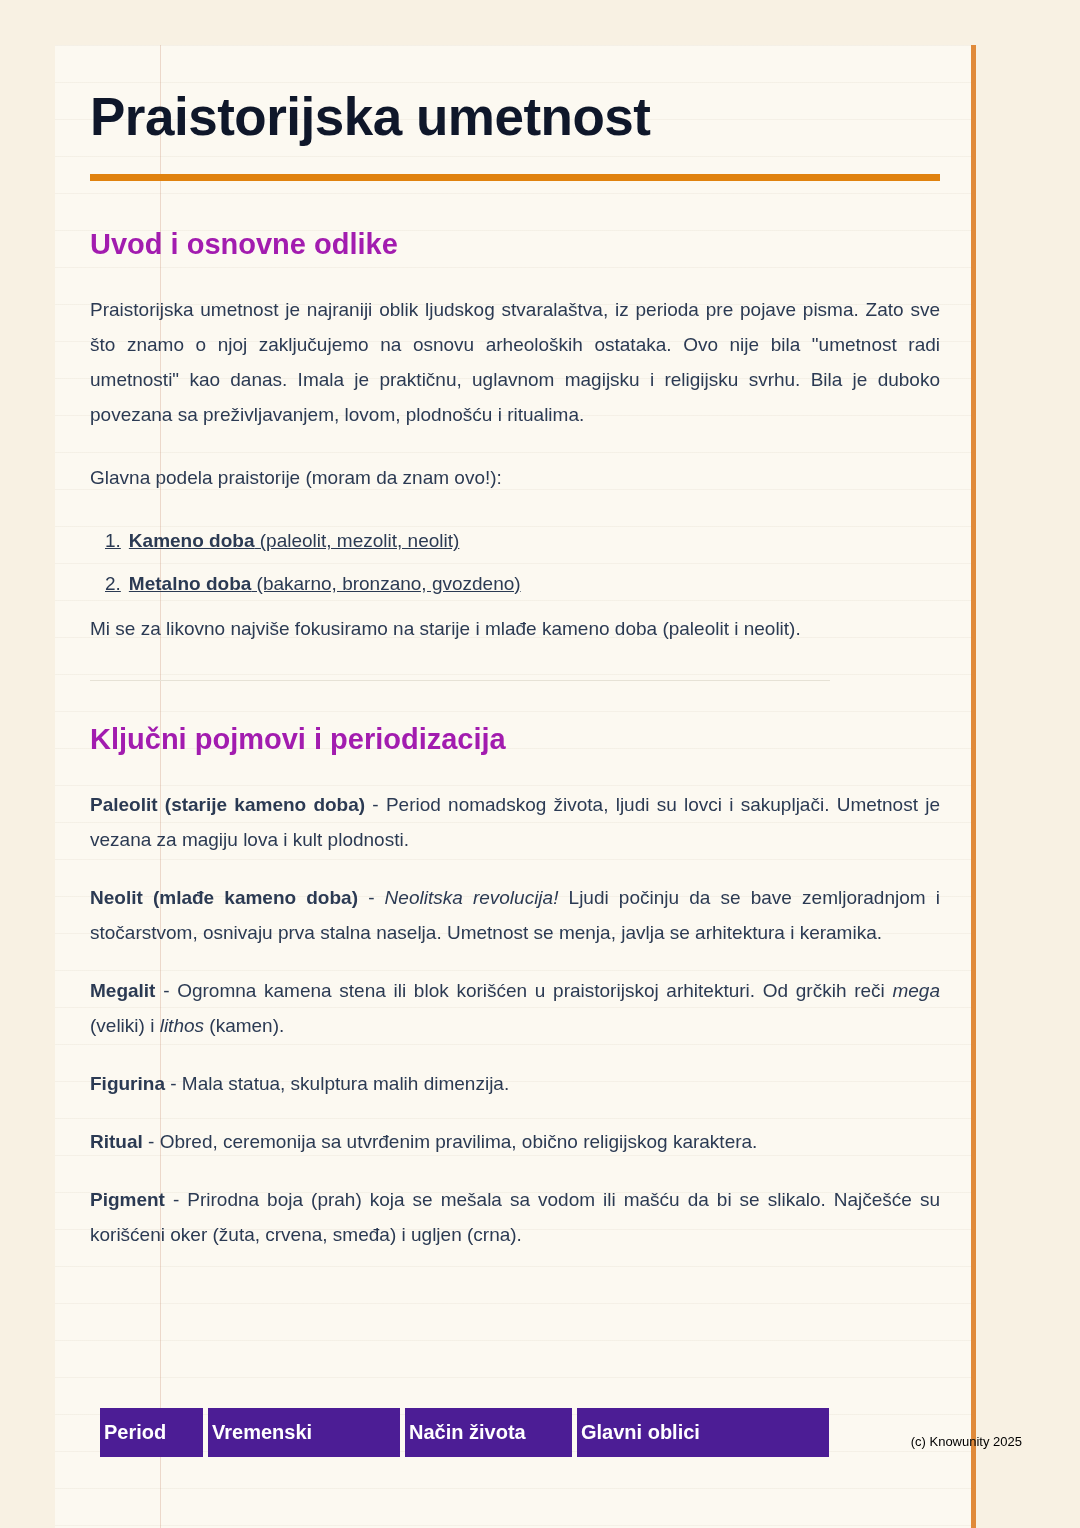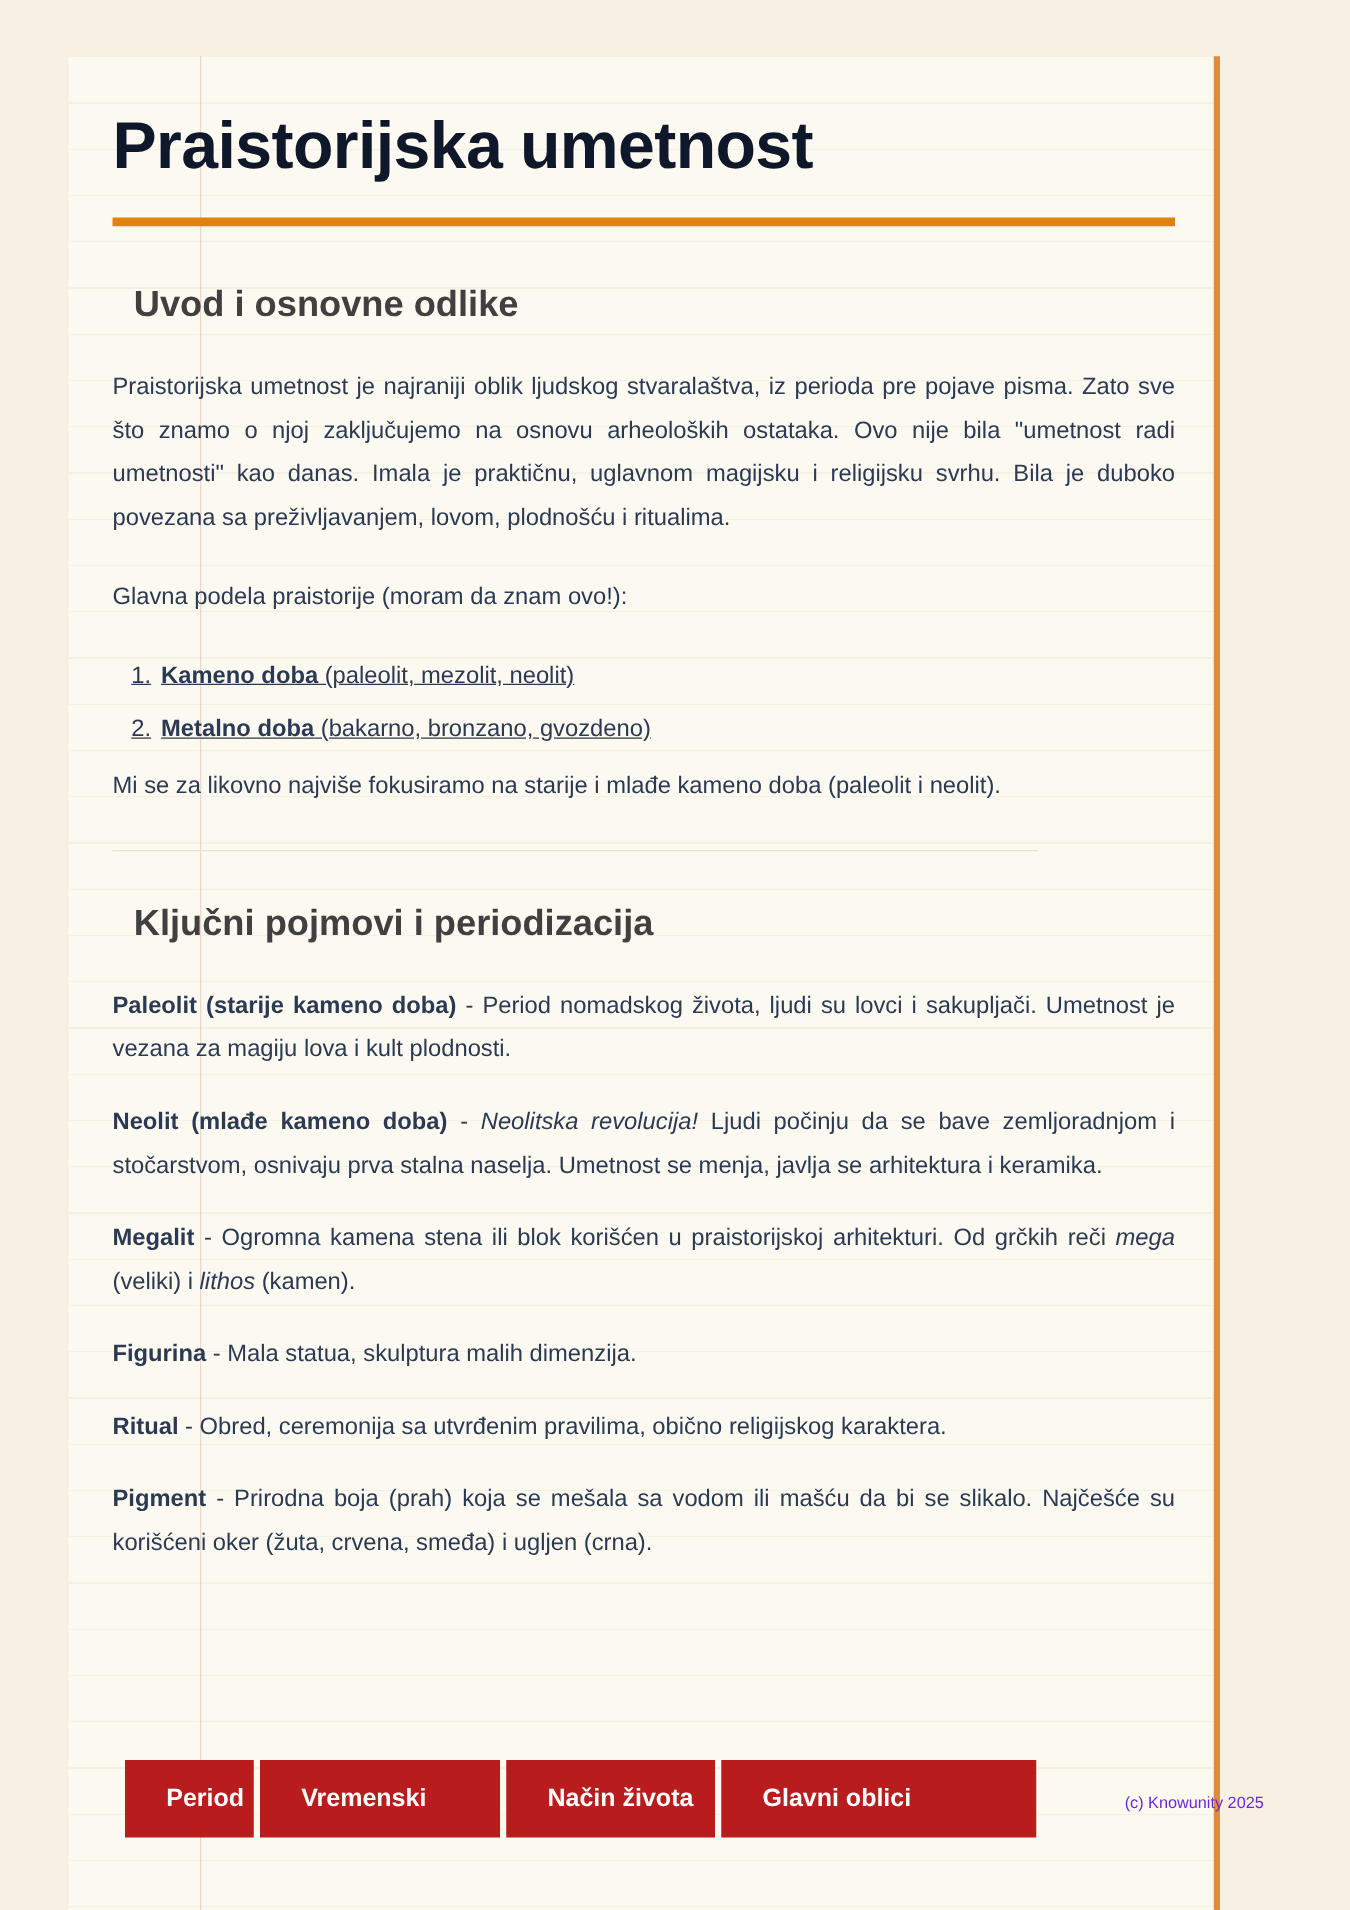--- a/index.html
+++ b/index.html
@@ -63,25 +63,25 @@
     color: #0f172a;
     letter-spacing: -0.5px;
     text-align: left;
   }
   .title-rule {
     height: 7px;
     background: #e0820f;
     margin: 0 0 45px 0;
   }
   h2.section-heading {
-    margin: 0 0 30px 17px;
+    margin: 0 0 30px 0;
     font-size: 29px;
     line-height: 36px;
     font-weight: 700;
-    color: #404040;
+    color: #a21caf;
     text-align: left;
   }
   .para { margin: 0 0 28px 0; }
   .def  { margin: 0 0 23px 0; }
   .b { font-weight: 700; }
   .i { font-style: italic; margin-top: 24px; }
   .olist { margin: 12px 0 10px 0; text-decoration: underline; }
   .olist-item {
     margin: 0 0 8px 0;
     padding-left: 15px;
@@ -96,40 +96,40 @@
   }
   .table-row {
     position: absolute;
     left: 100px;
     top: 1408px;
     display: flex;
     column-gap: 5px;
     z-index: 2;
   }
   .th-cell {
-    height: 62px;
-    background: #b91c1c;
+    height: 49px;
+    background: #4c1d95;
     color: #ffffff;
     font-weight: 700;
     font-size: 20px;
     display: flex;
     align-items: center;
-    padding-left: 33px;
+    padding-left: 4px;
     box-sizing: border-box;
   }
   .th-period  { width: 103px; }
   .th-vrem    { width: 192px; }
   .th-nacin   { width: 167px; }
   .th-oblici  { width: 252px; }
   .footer-credit {
     position: absolute;
-    right: 69px;
+    right: 58px;
     top: 1434px;
     font-size: 13px;
-    color: #6d28d9;
+    color: #000000;
     z-index: 3;
   }
 </style>
 </head>
 <body>
 
 <div class="sheet"></div>
 <div class="margin-line"></div>
 <div class="accent-bar"></div>
 

